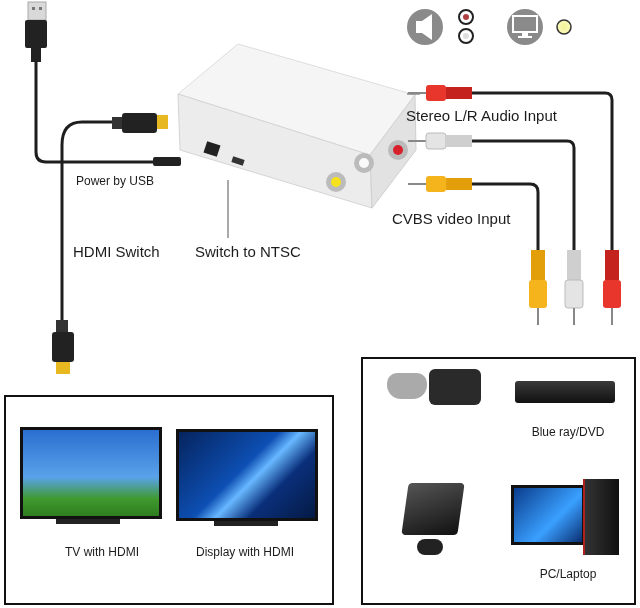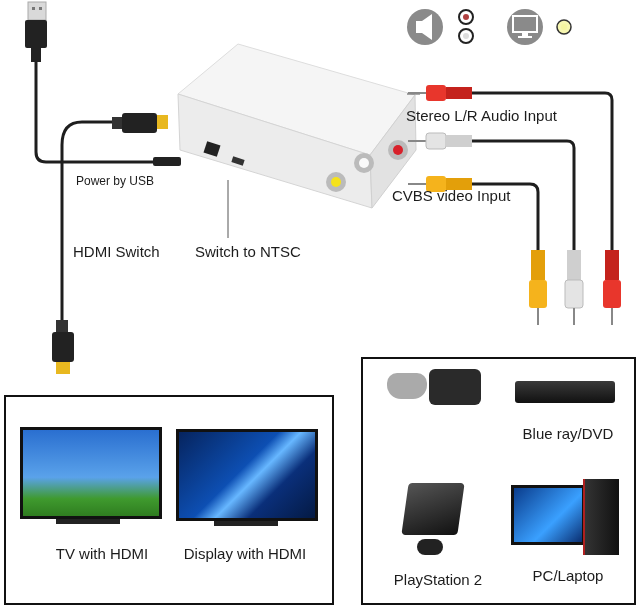--- a/index.html
+++ b/index.html
@@ -1,20 +1,20 @@
 <!DOCTYPE html>
 <html><head>
 <meta charset="utf-8">
 <style>
   html, body { margin:0; padding:0; background:#ffffff; }
   body { width:640px; height:608px; position:relative; overflow:hidden; font-family:"Liberation Sans", sans-serif; color:#1a1a1a; }
   .abs { position:absolute; }
   .label { position:absolute; font-size:15px; color:#1c1c1c; white-space:nowrap; }
   .panel { position:absolute; border:2px solid #111; background:#fff; box-sizing:border-box; }
-  .cap { position:absolute; font-size:15px; color:#1c1c1c; white-space:nowrap; text-align:center; }
+  .cap { position:absolute; font-size:12px; color:#1c1c1c; white-space:nowrap; text-align:center; }
   svg { position:absolute; left:0; top:0; overflow:visible; }
 </style>
 </head>
 <body>
 
 <svg width="640" height="608">
 
   <g>
     <rect x="28" y="2" width="18" height="18" fill="#d9d9d9" stroke="#aaa"></rect>
     <rect x="32" y="7" width="3" height="3" fill="#777"></rect>
@@ -97,21 +97,21 @@
     <rect x="522" y="33" width="6" height="3" fill="#fff"></rect>
       <rect x="518" y="36" width="14" height="2" fill="#fff"></rect>
   </g>
   <g>
     <circle cx="564" cy="27" r="7" fill="#f7f7b0" stroke="#333" stroke-width="1.5"></circle>
       <circle cx="564" cy="27" r="3" fill="#f5f5a0"></circle>
   </g>
 </svg>
 
 <div class="label" style="left:406px;top:107px;">Stereo L/R Audio Input</div>
-<div class="label" style="left:392px;top:187px;">CVBS video Input</div>
+<div class="label" style="left:392px;top:210px;">CVBS video Input</div>
 <div class="label" style="left:76px;top:174px;font-size:12px;">Power by USB</div>
 <div class="label" style="left:73px;top:243px;">HDMI Switch</div>
 <div class="label" style="left:195px;top:243px;">Switch to NTSC</div>
 
 <div class="panel" style="left:4px;top:395px;width:330px;height:210px;">
   <div class="abs" style="left:14px;top:30px;width:136px;height:86px;background:linear-gradient(180deg,#2a6fd0 0%,#5aa2ea 55%,#3f9a2e 80%,#2f7d20 100%);border:3px solid #111;"></div>
   <div class="abs" style="left:50px;top:122px;width:64px;height:5px;background:#222;"></div>
   <div class="cap" style="left:14px;top:148px;width:164px;">TV with HDMI</div>
 
   <div class="abs" style="left:170px;top:32px;width:136px;height:86px;background:linear-gradient(135deg,#06245e 0%,#0d4fb3 45%,#67b7ff 55%,#0a2f7a 70%,#041a44 100%);border:3px solid #111;"></div>
@@ -122,18 +122,17 @@
 <div class="panel" style="left:361px;top:357px;width:275px;height:248px;">
 
   <div class="abs" style="left:66px;top:10px;width:52px;height:36px;background:#2a2a2a;border-radius:6px;"></div>
   <div class="abs" style="left:24px;top:14px;width:40px;height:26px;background:#aaa;border-radius:10px 10px 14px 14px;"></div>
 
   <div class="abs" style="left:152px;top:22px;width:100px;height:22px;background:linear-gradient(180deg,#3a3a3a,#111);border-radius:3px;"></div>
   <div class="cap" style="left:140px;top:66px;width:130px;">Blue ray/DVD</div>
 
   <div class="abs" style="left:42px;top:124px;width:56px;height:52px;background:linear-gradient(160deg,#555,#111);transform:skewX(-8deg);border-radius:4px;"></div>
   <div class="abs" style="left:54px;top:180px;width:26px;height:16px;background:#222;border-radius:8px;"></div>
-  <div class="cap" style="left:10px;top:212px;width:130px;">PlayStation 2</div>
 
   <div class="abs" style="left:148px;top:126px;width:68px;height:54px;background:linear-gradient(135deg,#0a3c8c,#3aa0ff 60%,#0a2e70);border:3px solid #111;"></div>
   <div class="abs" style="left:220px;top:120px;width:34px;height:76px;background:linear-gradient(90deg,#333,#111);border-left:2px solid #b02020;"></div>
   <div class="cap" style="left:140px;top:208px;width:130px;">PC/Laptop</div>
 </div>
 
 </body></html>

